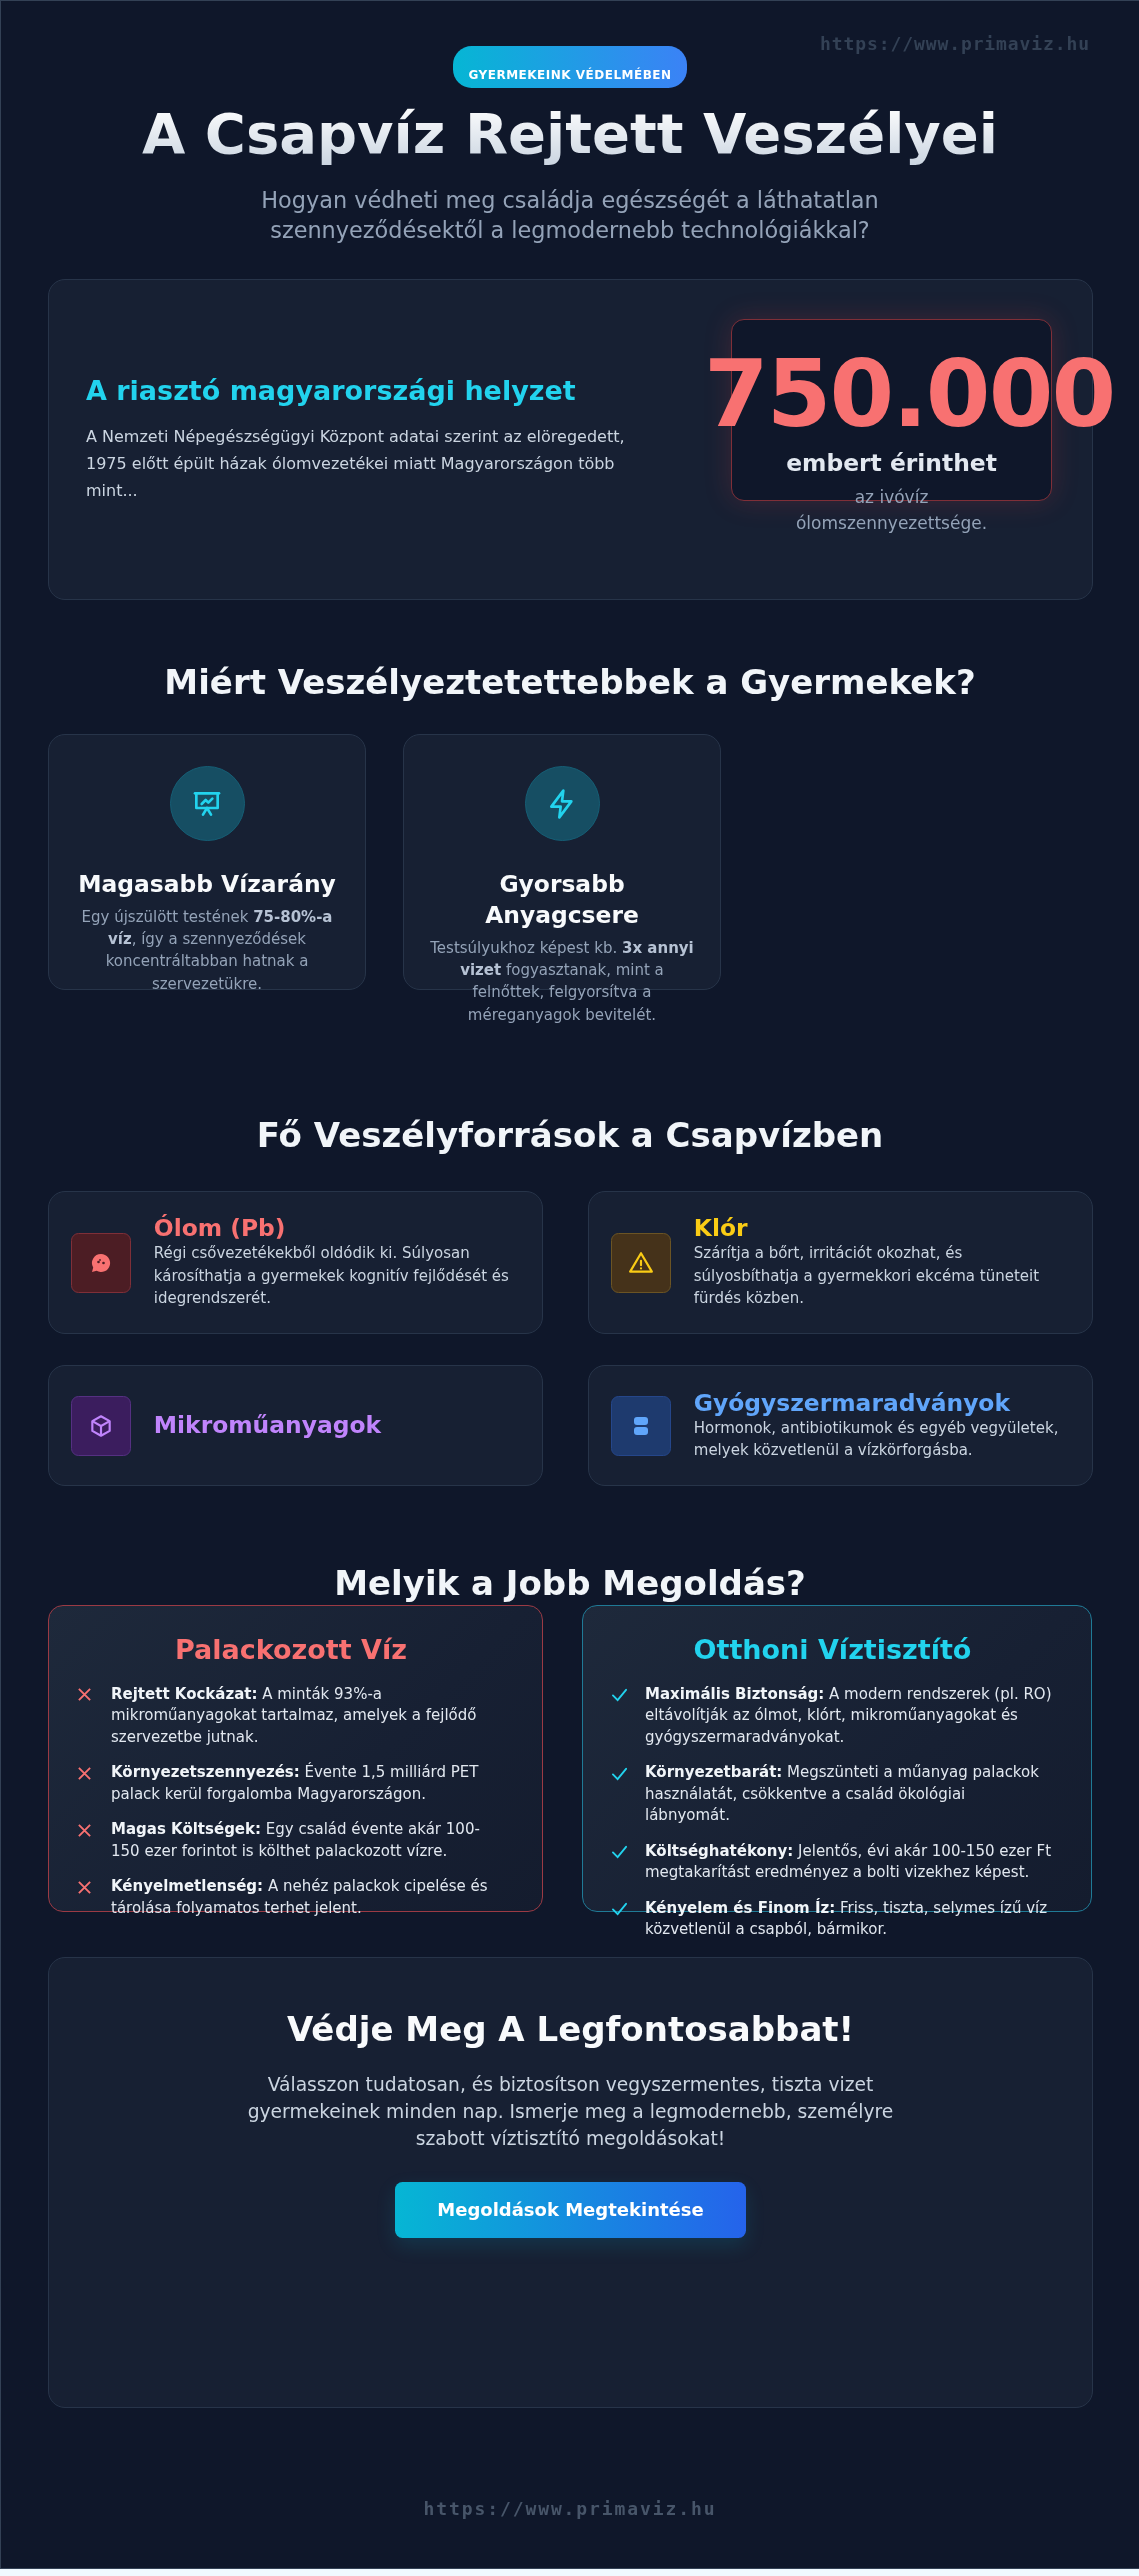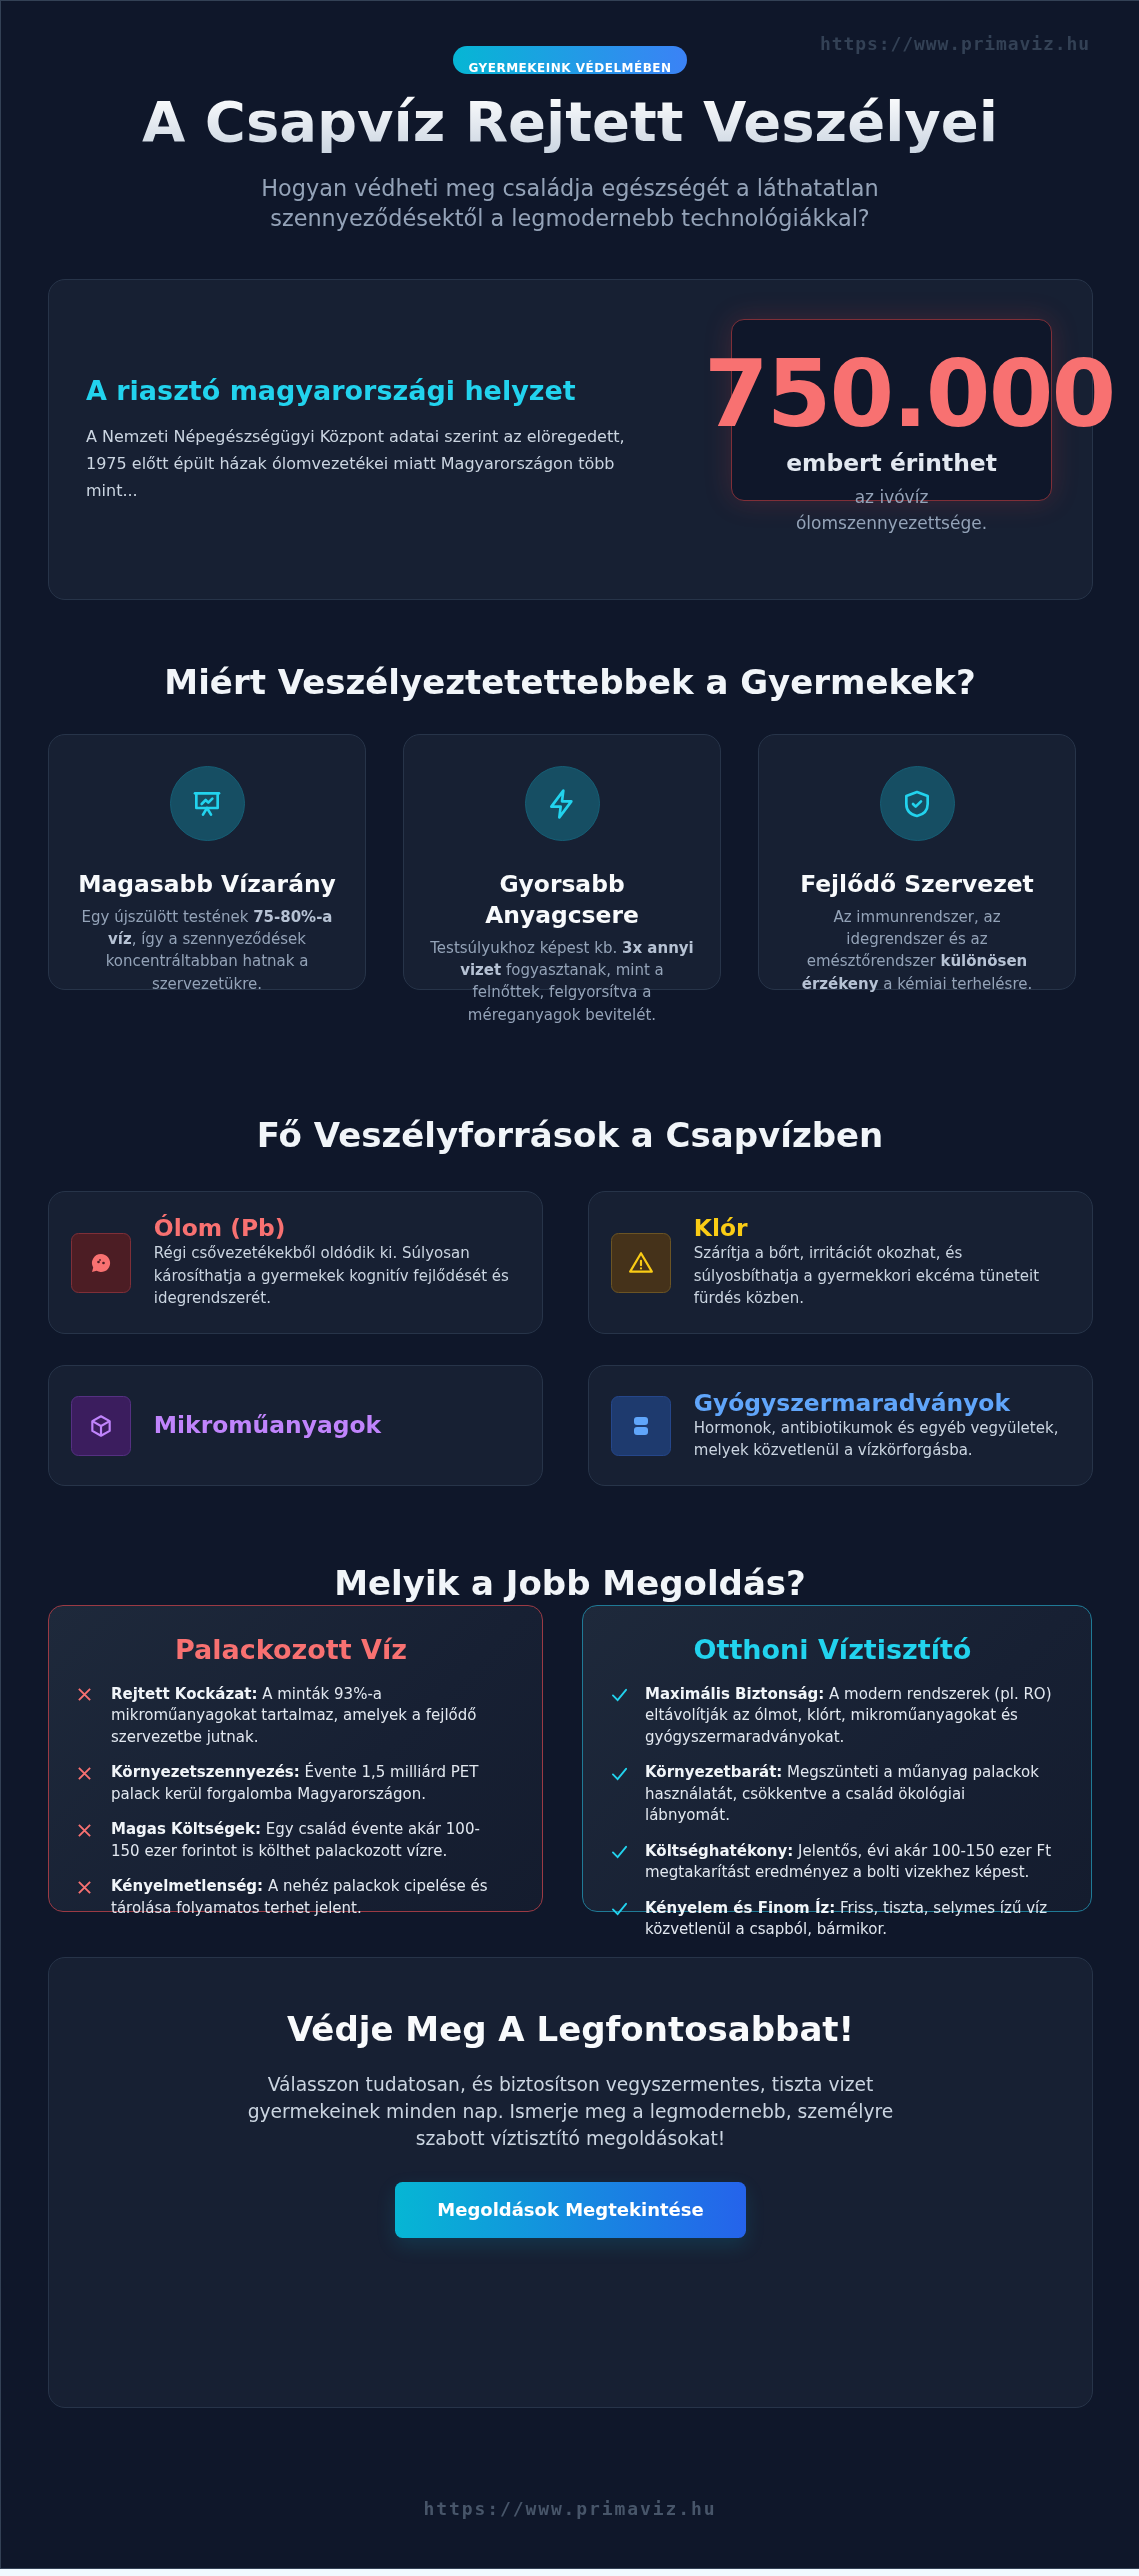--- a/index.html
+++ b/index.html
@@ -15,21 +15,21 @@
   .corner-url {
     position: absolute; top: 32px; right: 49px;
     font-family: "DejaVu Sans Mono", monospace; font-weight: bold;
     font-size: 18px; letter-spacing: 0.9px; color: #334155;
   }
   .hero { position: absolute; top: 45px; left: 0; right: 0; text-align: center; }
   .badge {
     display: inline-block;
     background: linear-gradient(90deg, #06b6d4, #3b82f6);
     color: #fff; font-weight: bold; font-size: 12px; letter-spacing: 0.5px;
-    padding: 14px 15px; border-radius: 18.7px; height: 27px; line-height: 16px;
+    padding: 21px 15px; border-radius: 18.7px; height: 27px; line-height: 16px;
   }
   .hero h1 {
     margin-top: 15px; font-size: 56px; font-weight: bold; line-height: 1.1;
     background: linear-gradient(180deg, #ffffff 0%, #cbd5e1 100%);
     -webkit-background-clip: text; background-clip: text; color: transparent;
   }
   .hero p.sub {
     margin: 20.6px auto 0; width: 691px; font-size: 22.4px; line-height: 30px; color: #94a3b8;
   }
   .container { position: absolute; left: 47px; width: 1045px; }
@@ -158,30 +158,20 @@
     </div>
     <div class="why-card card-bg">
       <div class="circle">
         <svg width="32" height="32" viewBox="0 0 24 24" fill="none" stroke="#22d3ee" stroke-width="2" stroke-linecap="round" stroke-linejoin="round">
             <path d="M13 2L4 14h7l-1 8 9-12h-7l1-8z"></path>
           </svg>
       </div>
       <h3>Gyorsabb Anyagcsere</h3>
       <p><span>Testsúlyukhoz képest kb. </span><b>3x annyi vizet</b><span> fogyasztanak, mint a felnőttek, felgyorsítva a méreganyagok bevitelét.</span></p>
     </div>
-    <div class="why-card card-bg">
-      <div class="circle">
-        <svg width="32" height="32" viewBox="0 0 24 24" fill="none" stroke="#22d3ee" stroke-width="2" stroke-linecap="round" stroke-linejoin="round">
-            <path d="M12 3l8 3v6c0 5-3.5 8-8 9-4.5-1-8-4-8-9V6l8-3z"></path>
-            <path d="M9 12l2 2 4-4"></path>
-          </svg>
-      </div>
-      <h3>Fejlődő Szervezet</h3>
-      <p><span>Az immunrendszer, az idegrendszer és az emésztőrendszer </span><b>különösen érzékeny</b><span> a kémiai terhelésre.</span></p>
-    </div>
   </section>
 
   <h2 class="section-title" style="top:1114px">Fő Veszélyforrások a Csapvízben</h2>
   <section class="container dangers">
     <div class="danger card-bg tall">
       <div class="ibox" style="background:#4c1d24;border-color:#7f2f38">
         <svg width="24" height="24" viewBox="0 0 24 24">
             <path fill="#f87171" d="M12 3a9 9 0 0 0-7.8 13.5L3 21l4.6-1.2A9 9 0 1 0 12 3z"></path>
             <circle cx="9.5" cy="11" r="1.3" fill="#4c1d24"></circle>
             <circle cx="14.5" cy="12" r="1.3" fill="#4c1d24"></circle>

